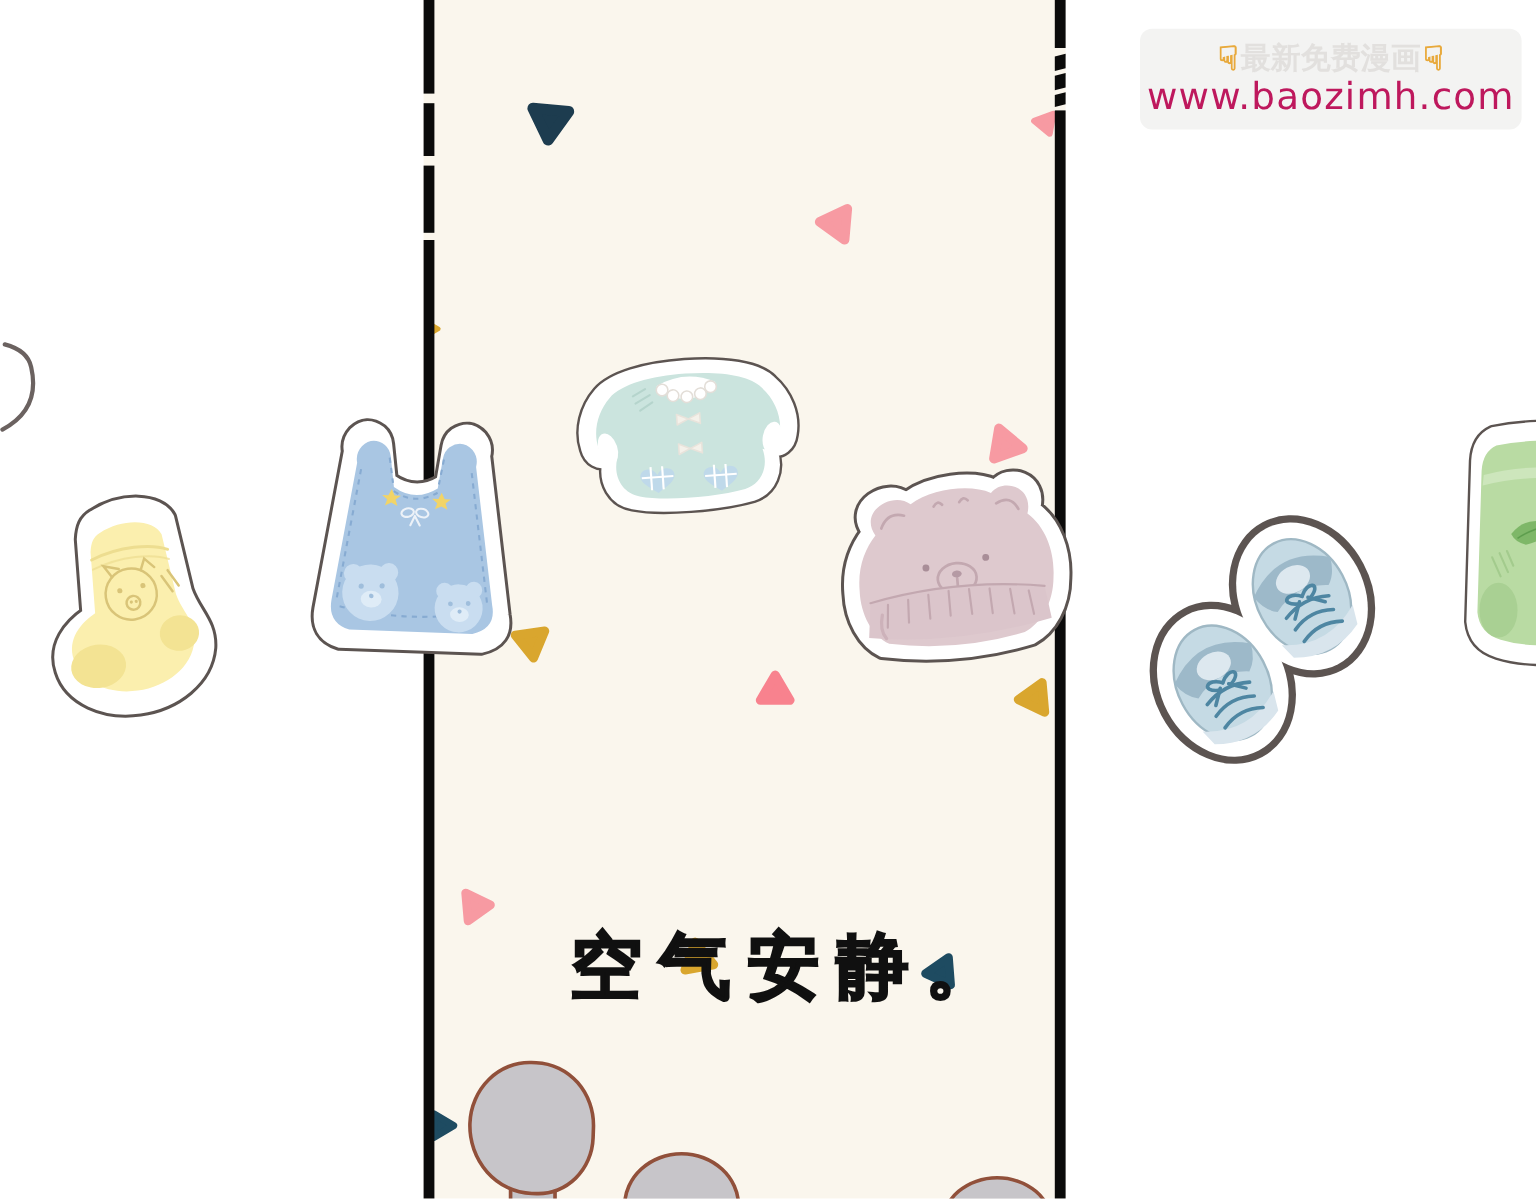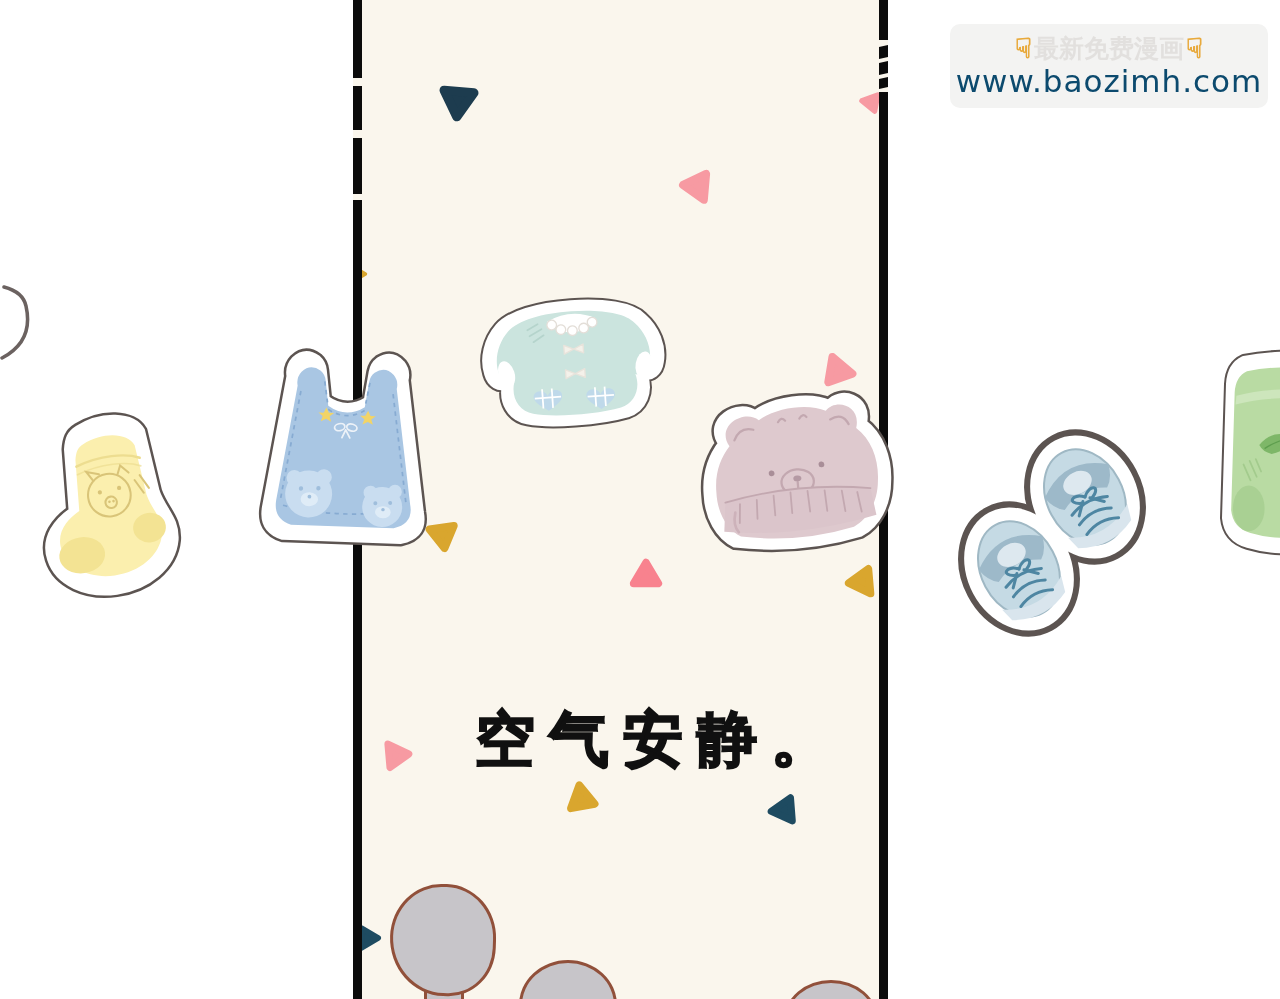--- a/index.html
+++ b/index.html
@@ -8,30 +8,30 @@
   
   #panel-bg{position:absolute;left:353px;top:0;width:535px;height:999px;background:#FAF6ED;z-index:0;}
   .border-seg{position:absolute;width:9px;background:#0B0B0B;z-index:3;}
   
   .confetti{position:absolute;z-index:2;}
   .confetti svg{display:block;width:100%;height:100%;}
   
   .sticker{position:absolute;z-index:4;}
   .sticker svg{display:block;width:100%;height:100%;overflow:visible;}
   
-  #caption{position:absolute;left:475px;top:700px;z-index:5;color:#101010;
+  #caption{position:absolute;left:475px;top:766px;z-index:5;color:#101010;
            font-size:60px;font-weight:bold;letter-spacing:14px;white-space:nowrap;
            -webkit-text-stroke:2px #101010;}
   
   #watermark{position:absolute;left:950px;top:24px;width:318px;height:84px;background:#F3F3F2;
              border-radius:10px;z-index:6;display:flex;flex-direction:column;align-items:center;
              justify-content:center;line-height:1.1;}
   #wm-line1{font-size:25px;font-weight:bold;color:#E2E0DE;display:flex;align-items:center;gap:2px;}
   #wm-line1 .hand{color:#F5C43F;font-size:28px;-webkit-text-stroke:1px #E8A93C;}
-  #wm-line2{font-size:31px;color:#0c4a6e;letter-spacing:1px;}
+  #wm-line2{font-size:31px;color:#be185d;letter-spacing:1px;}
   
   .figure-head{position:absolute;background:#C7C5C9;border:3px solid #91503A;z-index:1;}
   .figure-neck{position:absolute;background:#C7C5C9;border-left:3px solid #91503A;
                border-right:3px solid #91503A;z-index:1;}
 </style>
 </head>
 <body>
 
 <div id="stage">
 

